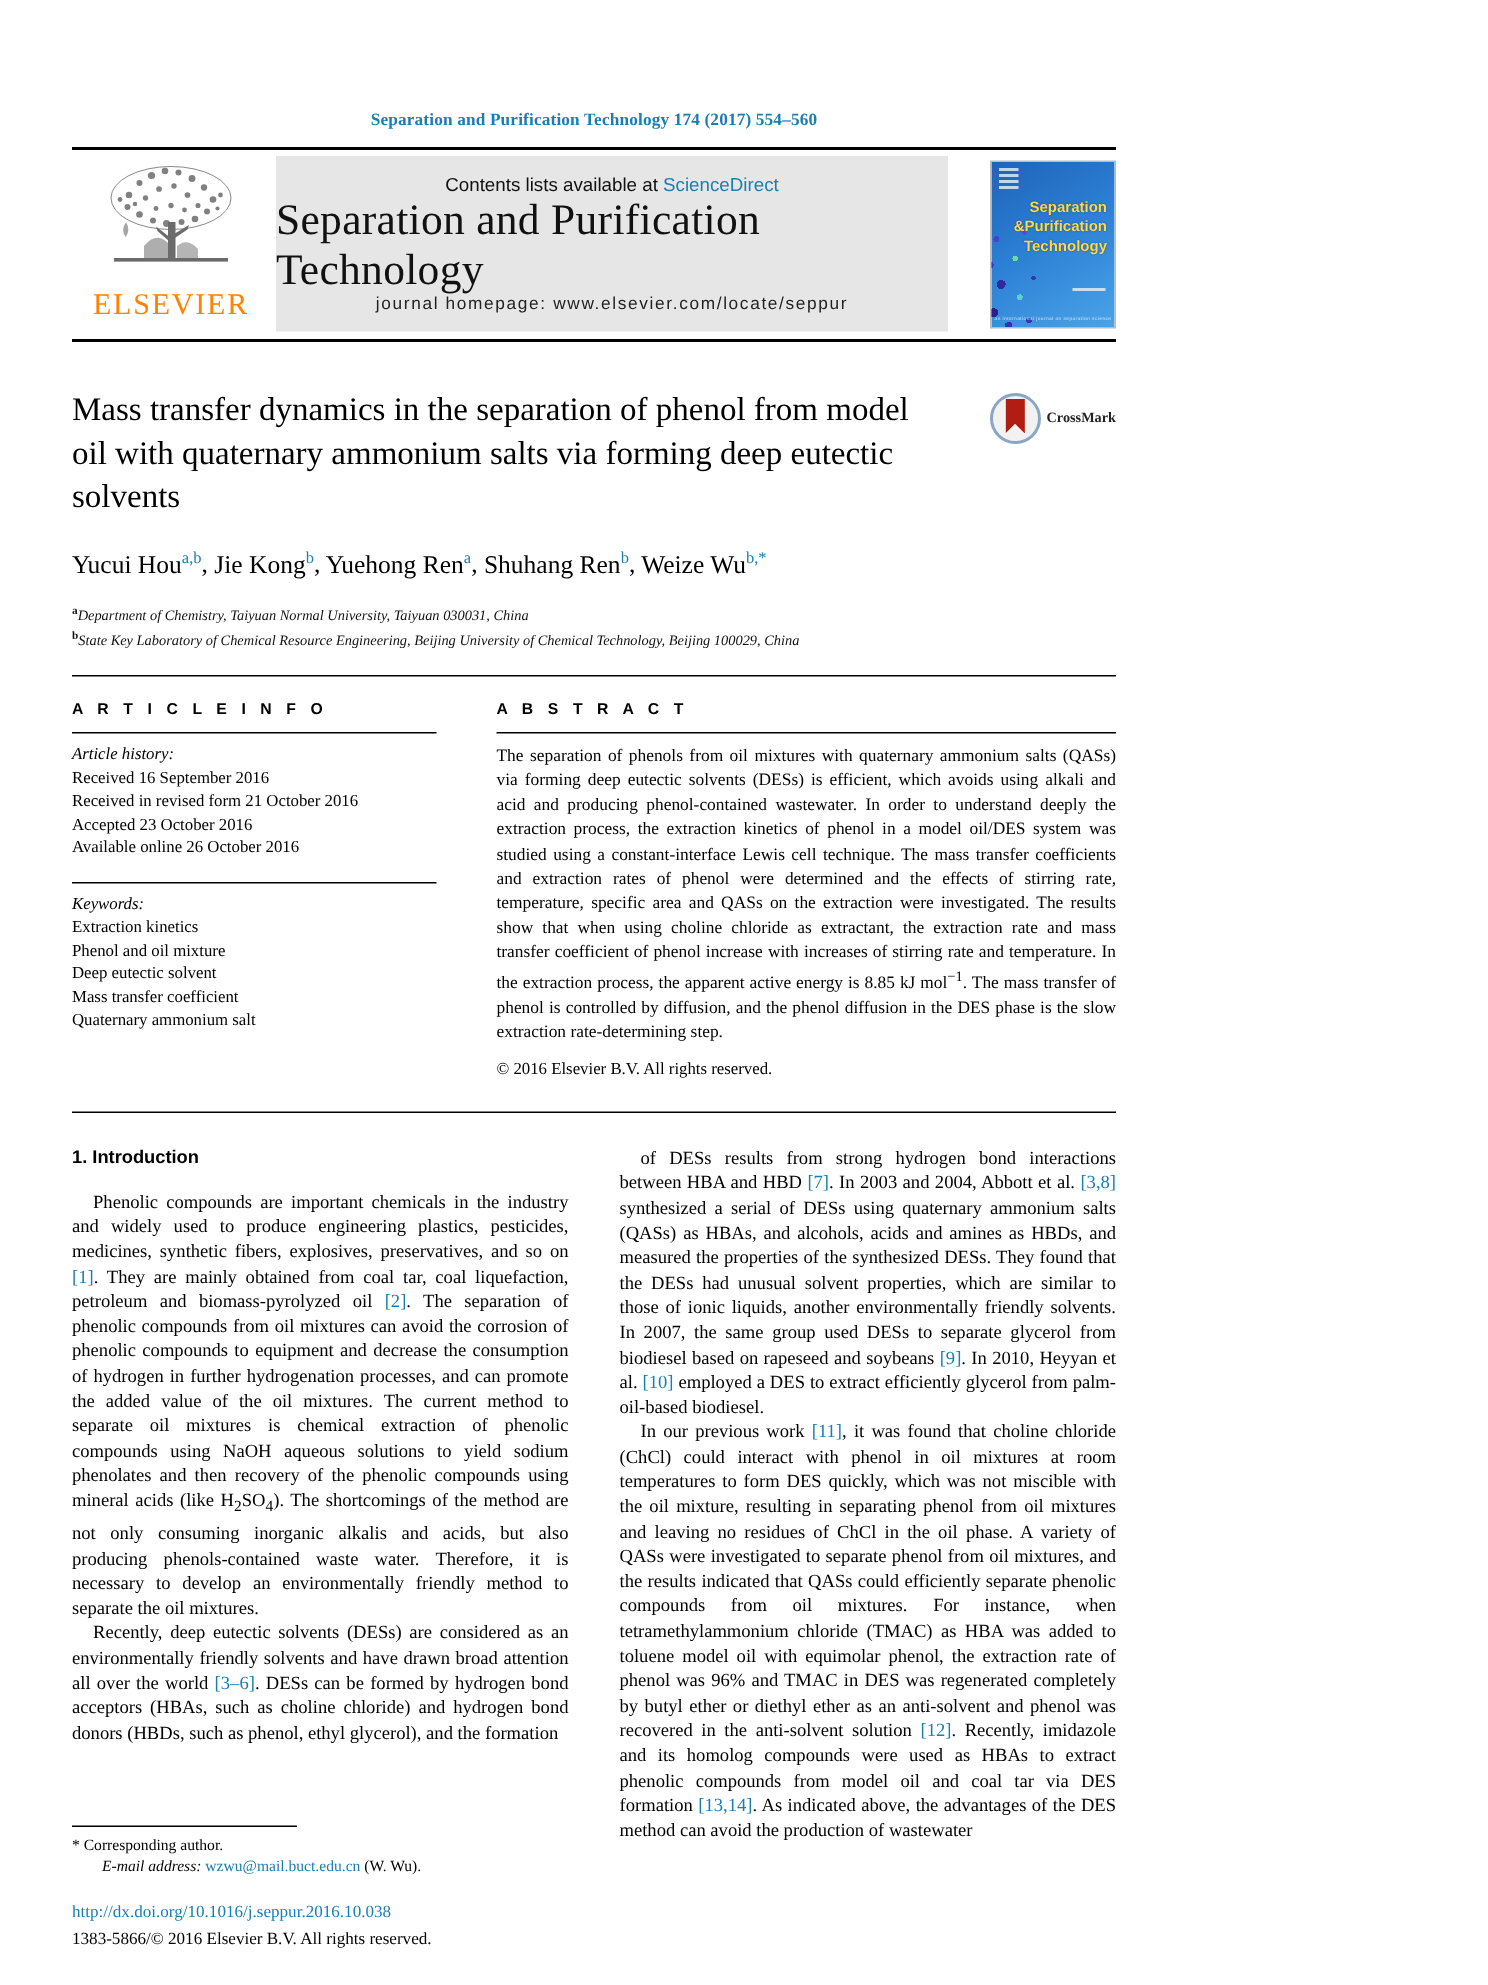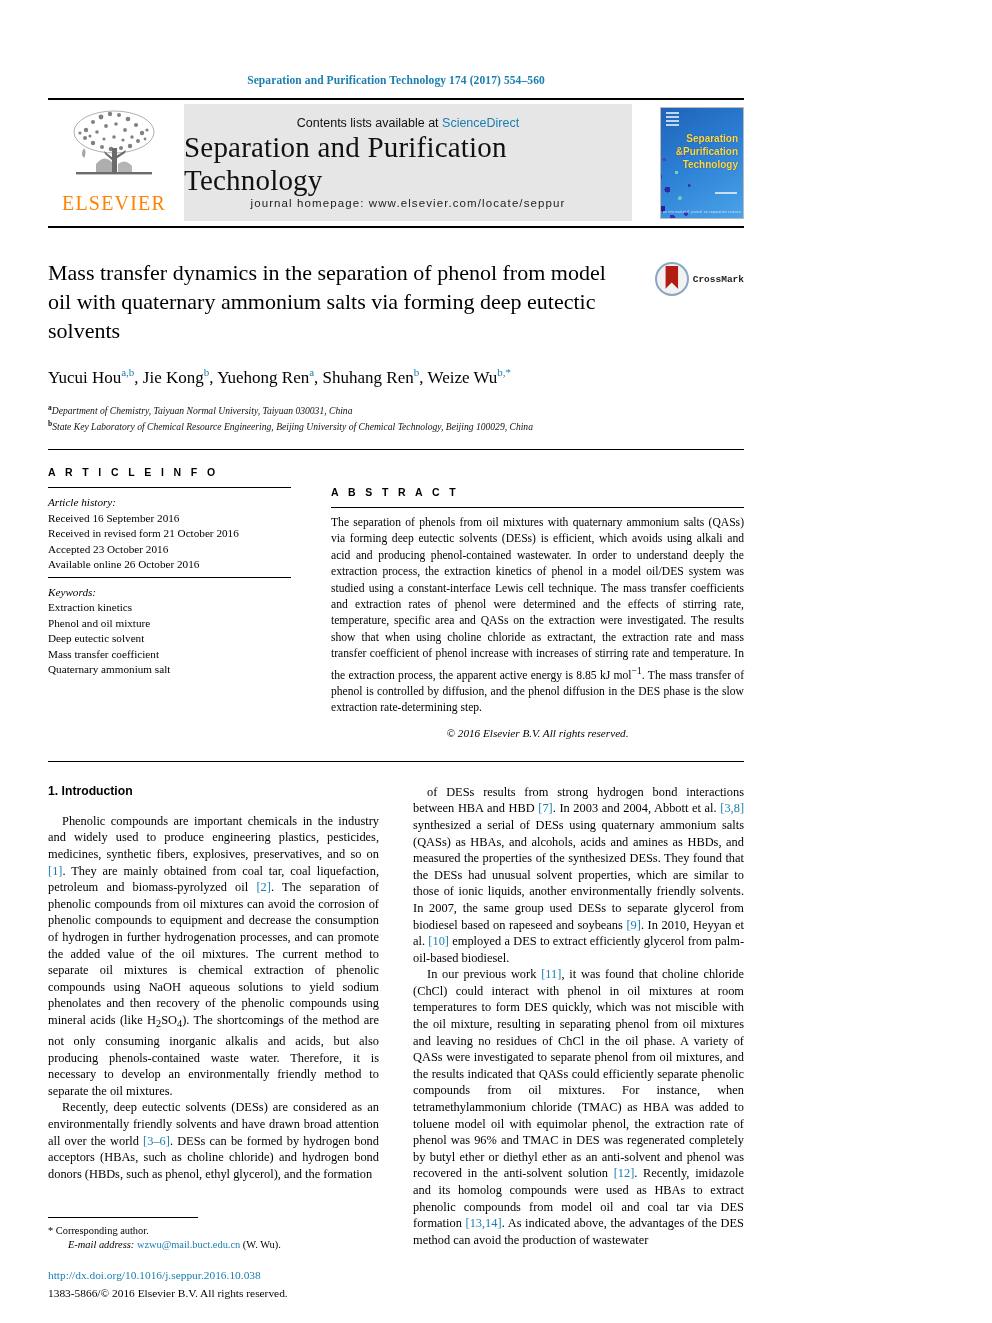--- a/index.html
+++ b/index.html
@@ -196,67 +196,66 @@
   .cm-circle::after {
     content: "";
     position: absolute;
     left: 50%; top: 2px;
     transform: translateX(-50%);
     width: 13px; height: 23px;
     background: #b11d12;
     clip-path: polygon(0 0, 100% 0, 100% 100%, 50% 72%, 0 100%);
   }
   .cm-text {
-    font-family: Liberation Mono, monospace;
+    font-family: Liberation Serif, serif;
     font-weight: bold;
     font-size: 9.5px;
     color: #222;
   }
 
   
   .rule-top { border-top: 1.6px solid #000; margin-top: 16px; }
   .info-abs {
     display: flex;
     margin-top: 16px;
     gap: 40px;
   }
   .col-info { flex: 0 0 243px; }
-  .col-abs  { flex: 1 1 auto; margin-top: 20px; }
+  .col-abs  { flex: 1 1 auto; }
   .sec-head {
     font-family: "Liberation Sans", sans-serif;
     font-weight: bold;
     font-size: 10.5px;
     letter-spacing: 3.4px;
     margin-bottom: 9px;
   }
   .hr-thin { border-top: 1.3px solid #000; margin: 0 0 7px 0; }
   .hist-label, .kw-label {
     font-family: "Liberation Serif", serif;
     font-style: italic;
     font-size: 11.2px;
     line-height: 15.5px;
   }
   .hist-line, .kw-line {
     font-family: "Liberation Serif", serif;
     font-size: 11.2px;
     line-height: 15.5px;
   }
-  .kw-block { margin-top: 4px; }
+  .kw-block { margin-top: 14px; }
   .abstract-body {
     font-family: "Liberation Serif", serif;
     font-size: 11.6px;
     line-height: 16.4px;
     text-align: justify;
   }
   .abstract-rights {
-    text-align: center;
+    text-align: left;
     font-family: "Liberation Serif", serif;
     font-size: 11.2px;
     margin-top: 10px;
-    font-style: italic;
   }
 
   
   .rule-body { border-top: 1.6px solid #000; margin-top: 22px; }
   .body-cols {
     margin-top: 22px;
     display: flex;
     gap: 34px;
   }
   .bcol { flex: 1 1 0; min-width: 0; }

